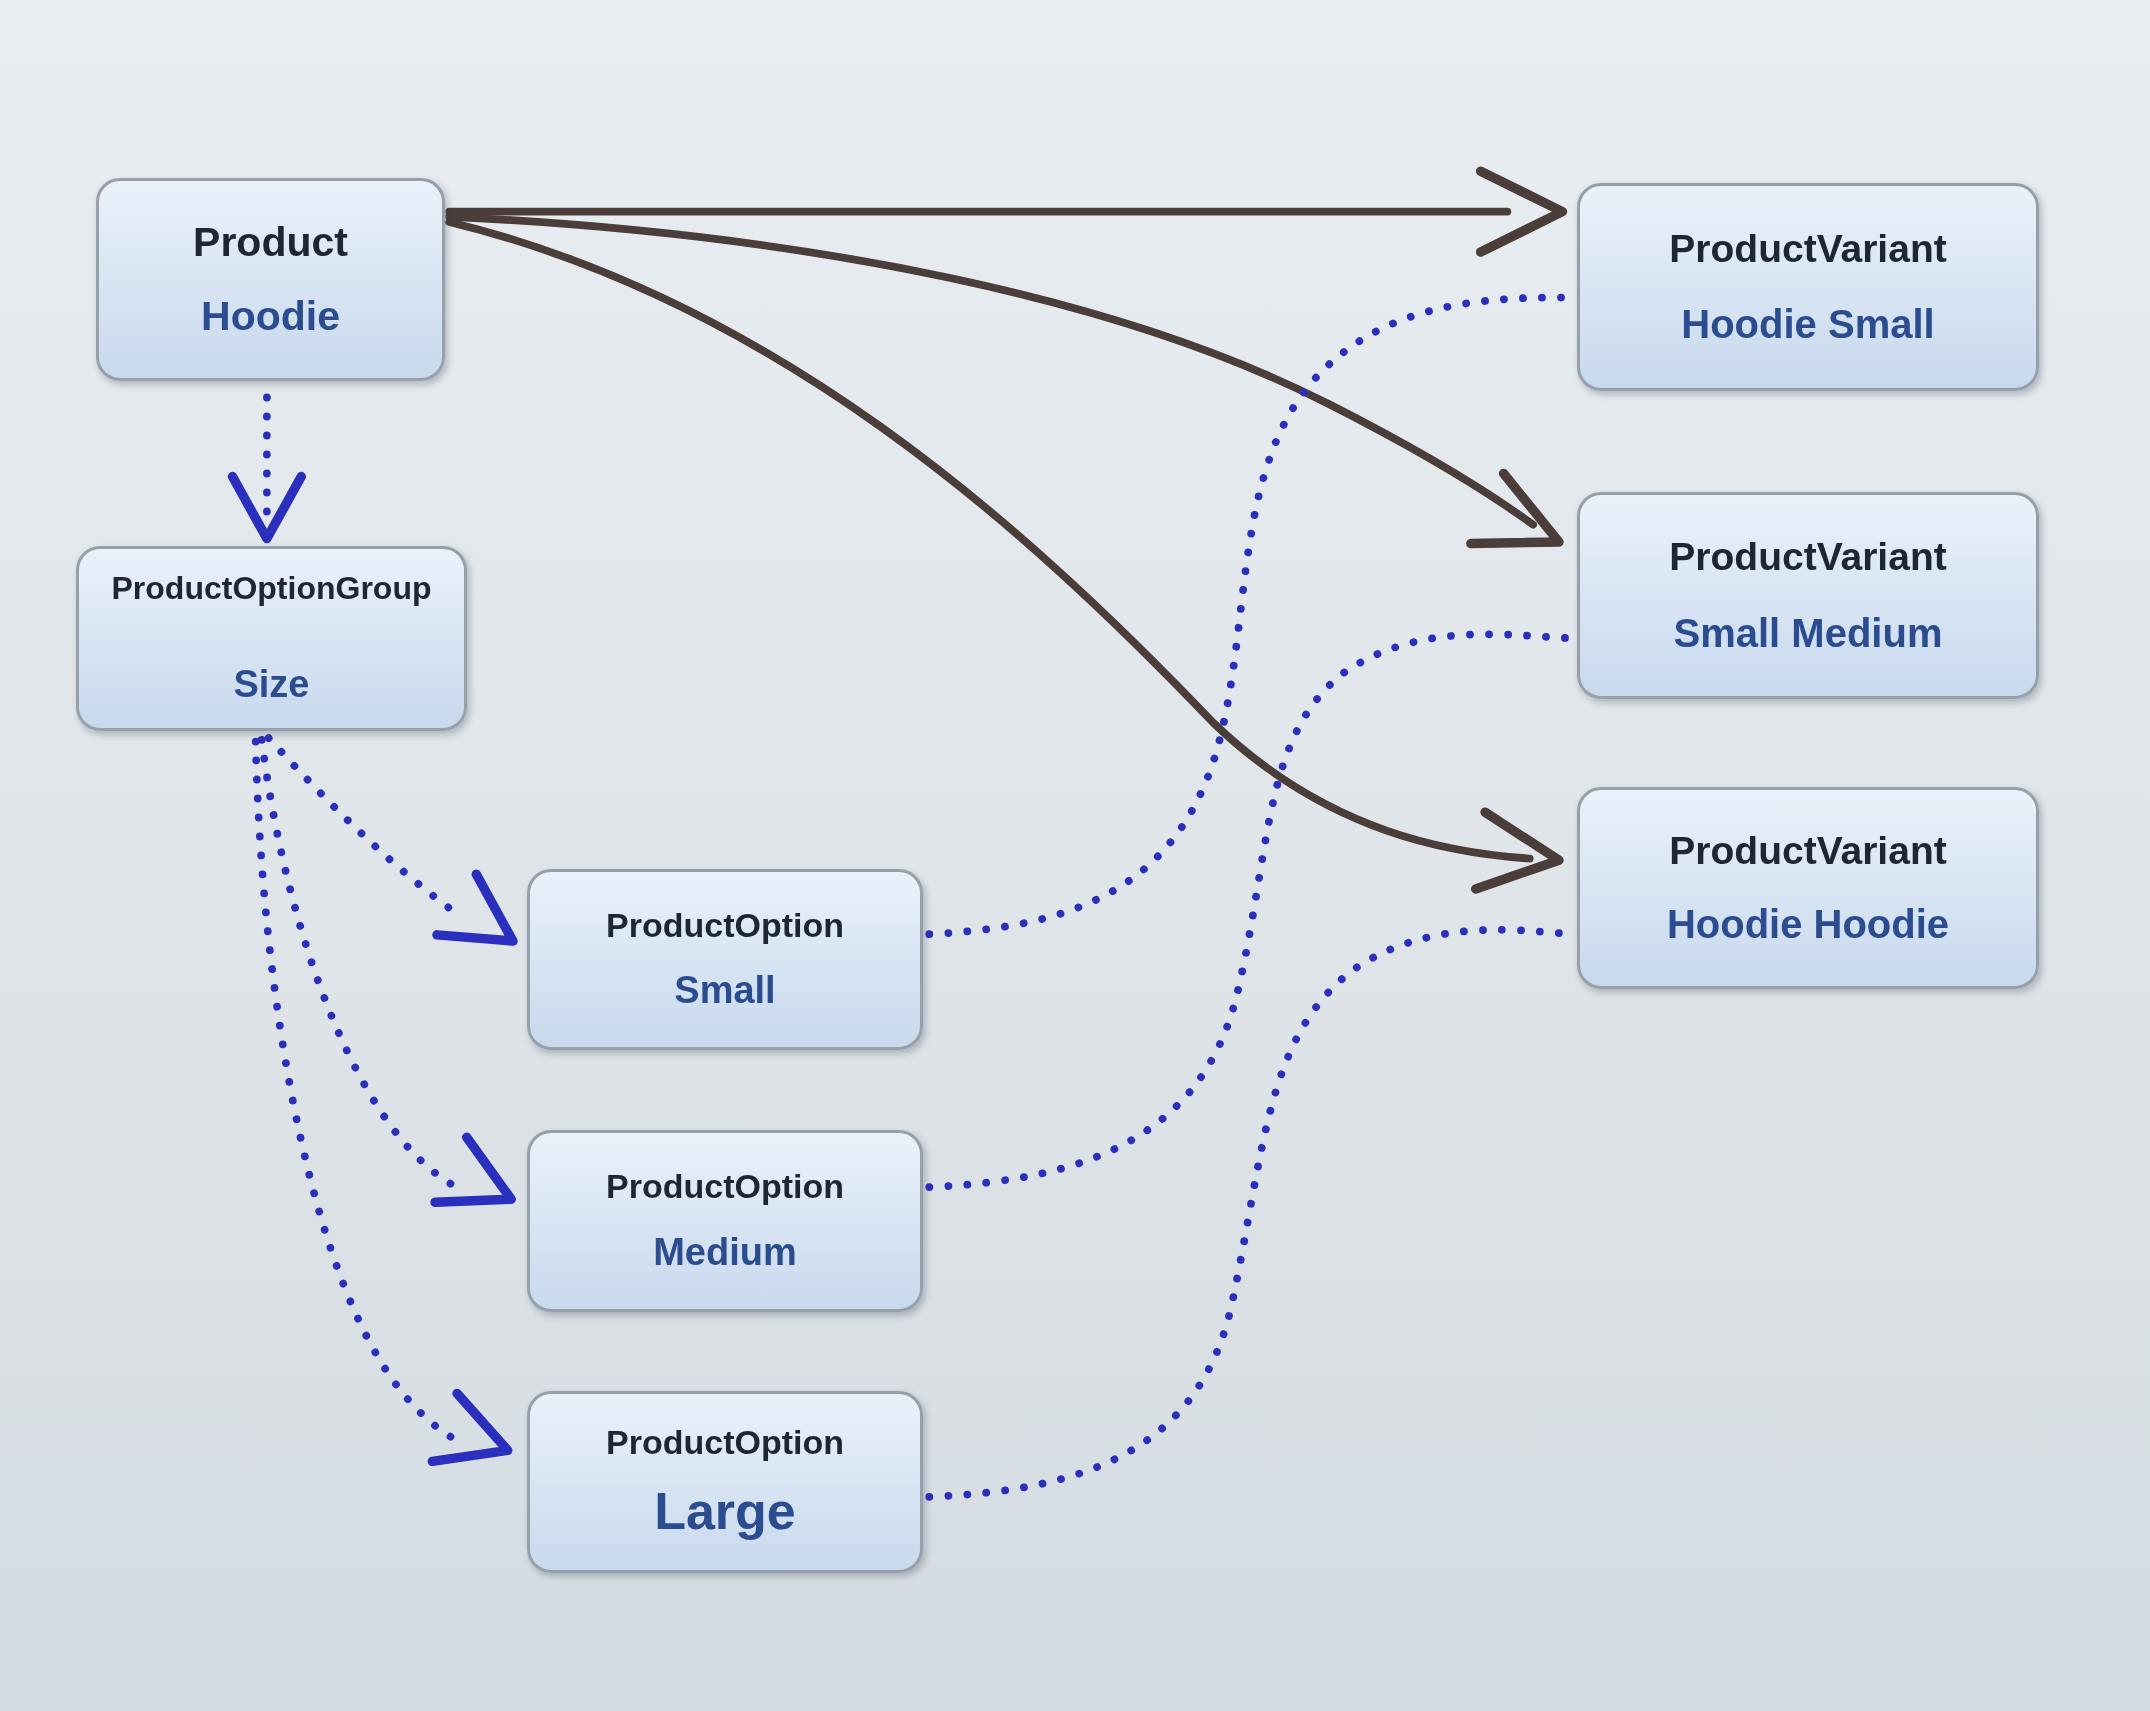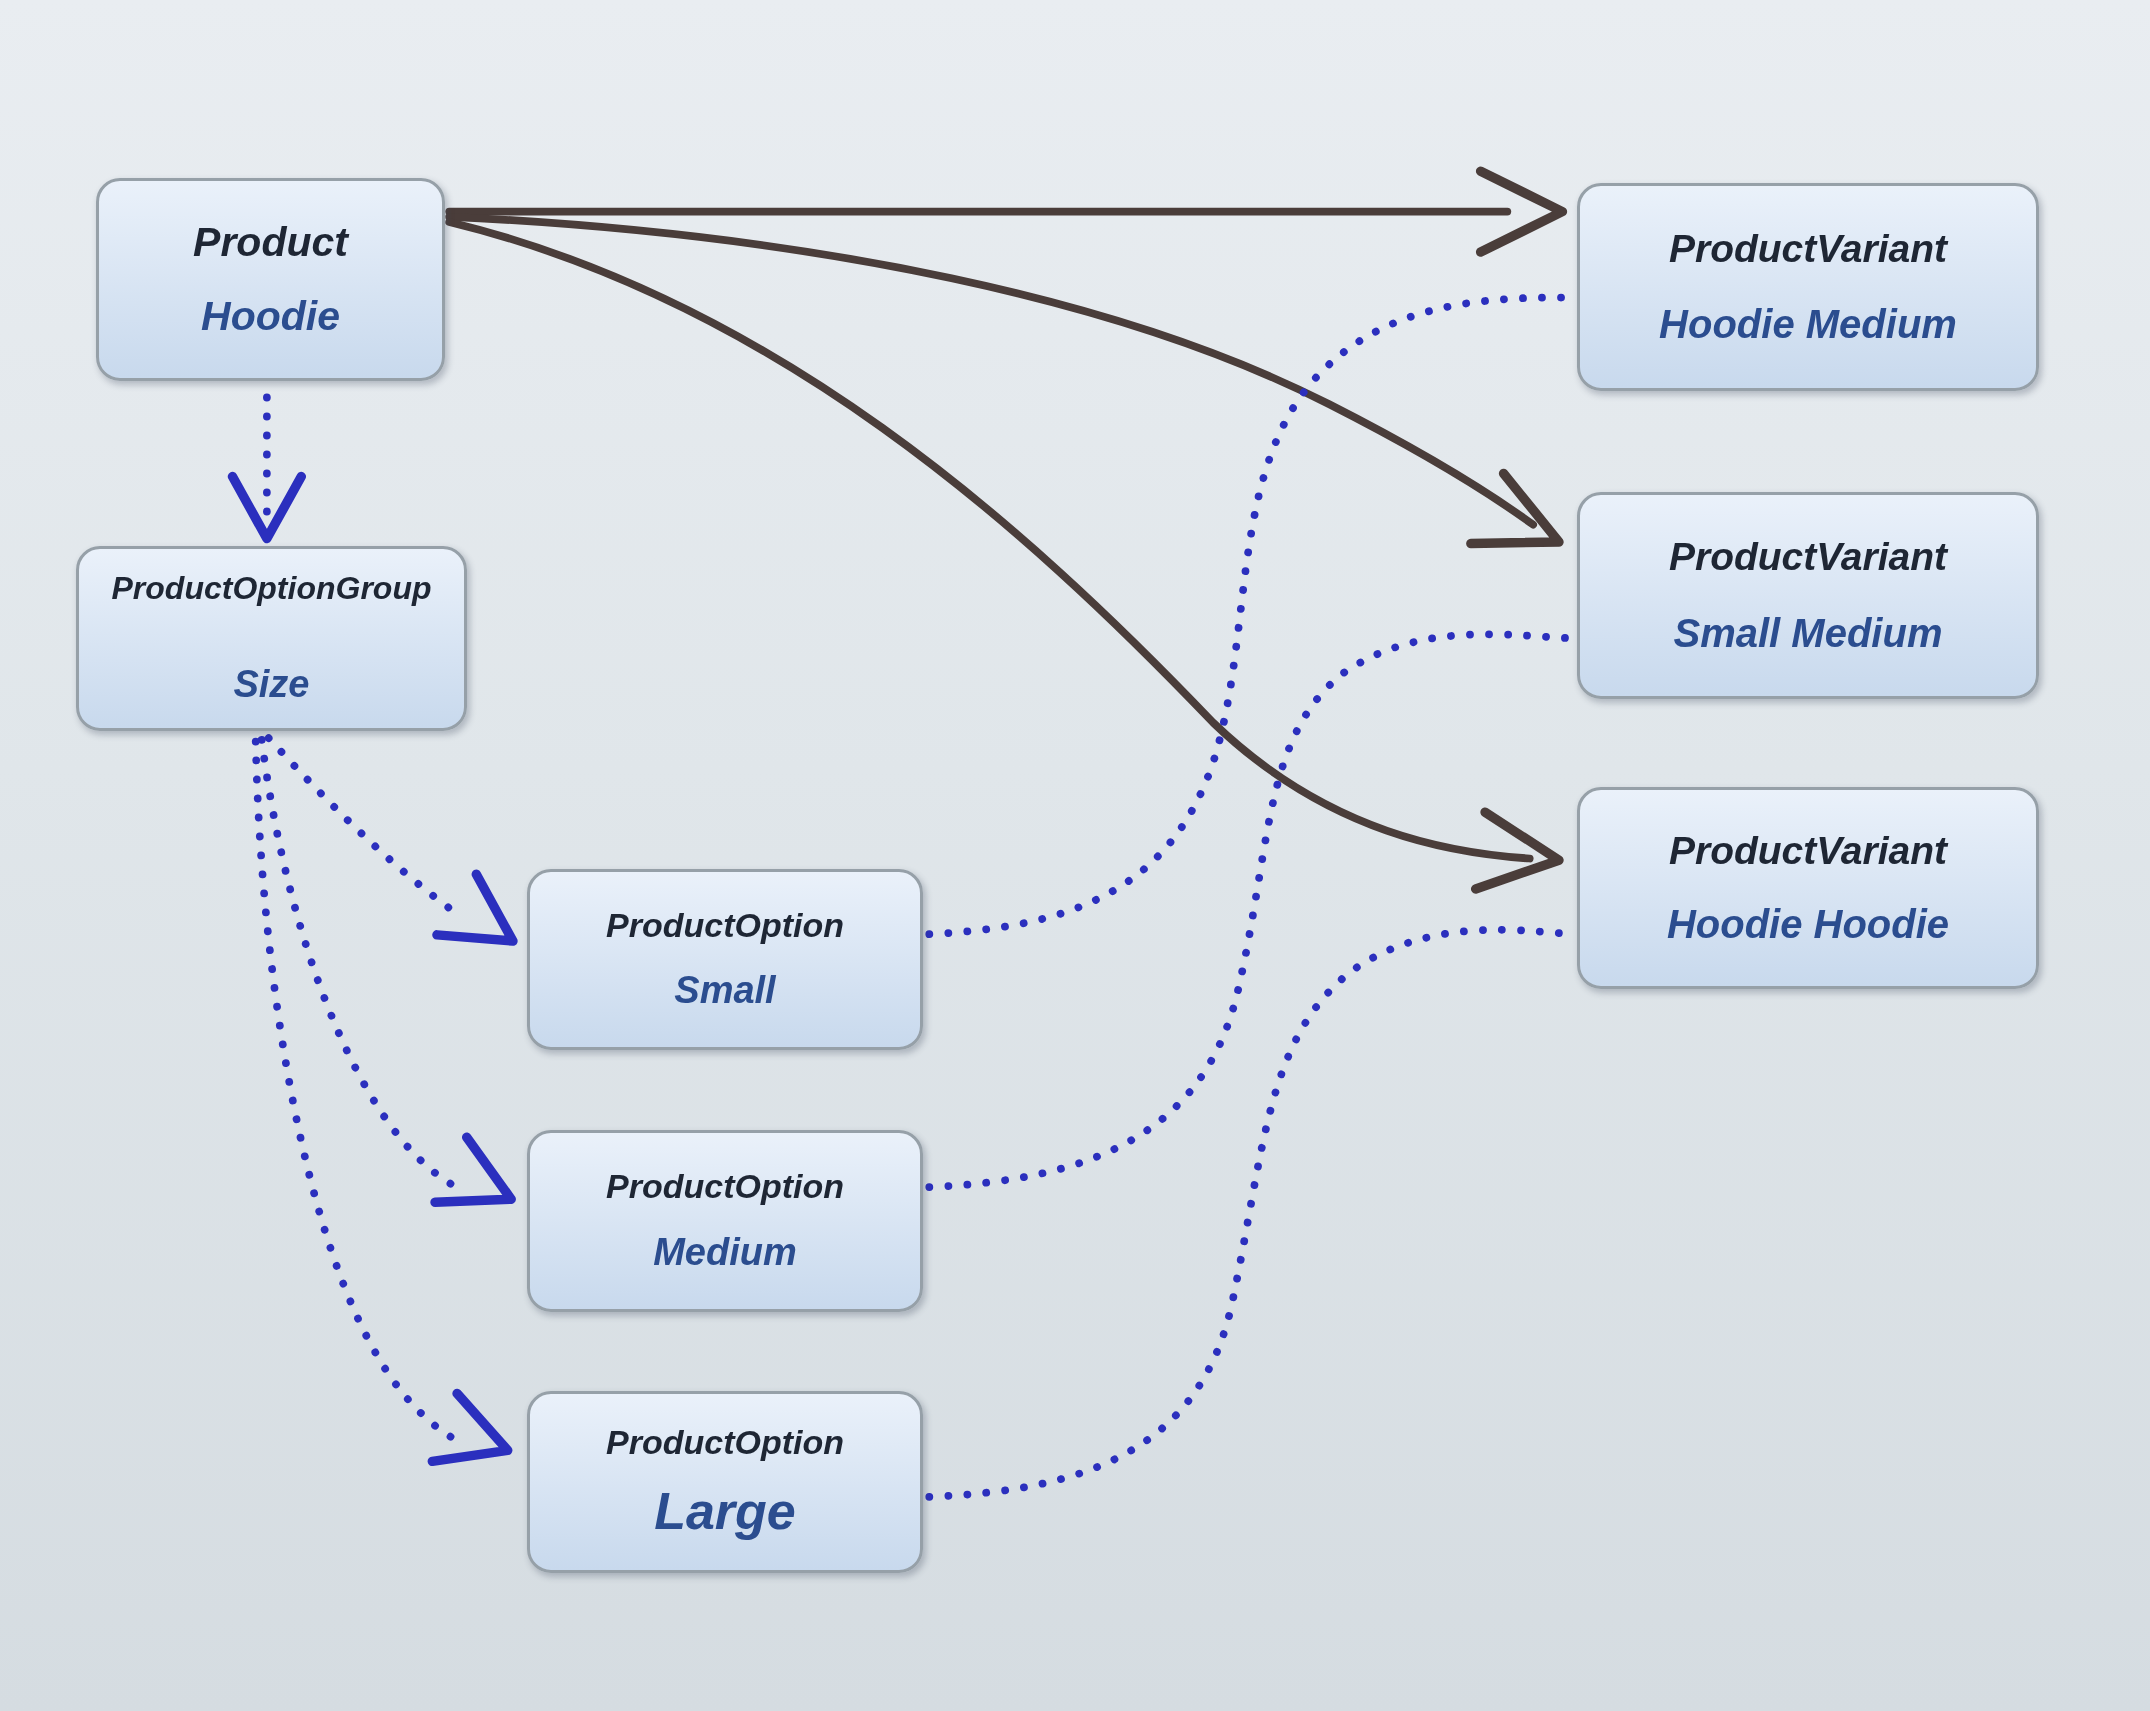--- a/index.html
+++ b/index.html
@@ -6,21 +6,20 @@
   body{
     font-family:"Liberation Sans", sans-serif;
     background:#dfe5ea;
   }
   .stage{
     position:relative;
     width:2151px;
     height:1711px;
     overflow:hidden;
     background:linear-gradient(180deg, var(--background-top) 0%, #e0e6ea 45%, var(--background-bottom) 100%);
-    font-style:italic;
   }
   svg.edge-layer{
     position:absolute;
     left:0; top:0;
     width:2151px;
     height:1711px;
   }
   .edge-solid{
     fill:none;
     stroke:var(--solid-edge);
@@ -166,21 +165,21 @@
     <div class="node-value" style="font-size:38px">Medium</div>
   </div>
 
   <div class="node" style="left:527px; top:1391px; width:396px; height:182px;">
     <div class="node-title" style="font-size:34px">ProductOption</div>
     <div class="node-value" style="font-size:52px">Large</div>
   </div>
 
   <div class="node" style="left:1577px; top:183px; width:462px; height:208px;">
     <div class="node-title" style="font-size:39px">ProductVariant</div>
-    <div class="node-value" style="font-size:40px">Hoodie Medium</div>
+    <div class="node-value" style="font-size:40px">Hoodie Small</div>
   </div>
 
   <div class="node" style="left:1577px; top:492px; width:462px; height:207px;">
     <div class="node-title" style="font-size:39px">ProductVariant</div>
     <div class="node-value" style="font-size:40px">Small Medium</div>
   </div>
 
   <div class="node" style="left:1577px; top:787px; width:462px; height:202px;">
     <div class="node-title" style="font-size:39px">ProductVariant</div>
     <div class="node-value" style="font-size:40px">Hoodie Hoodie</div>

